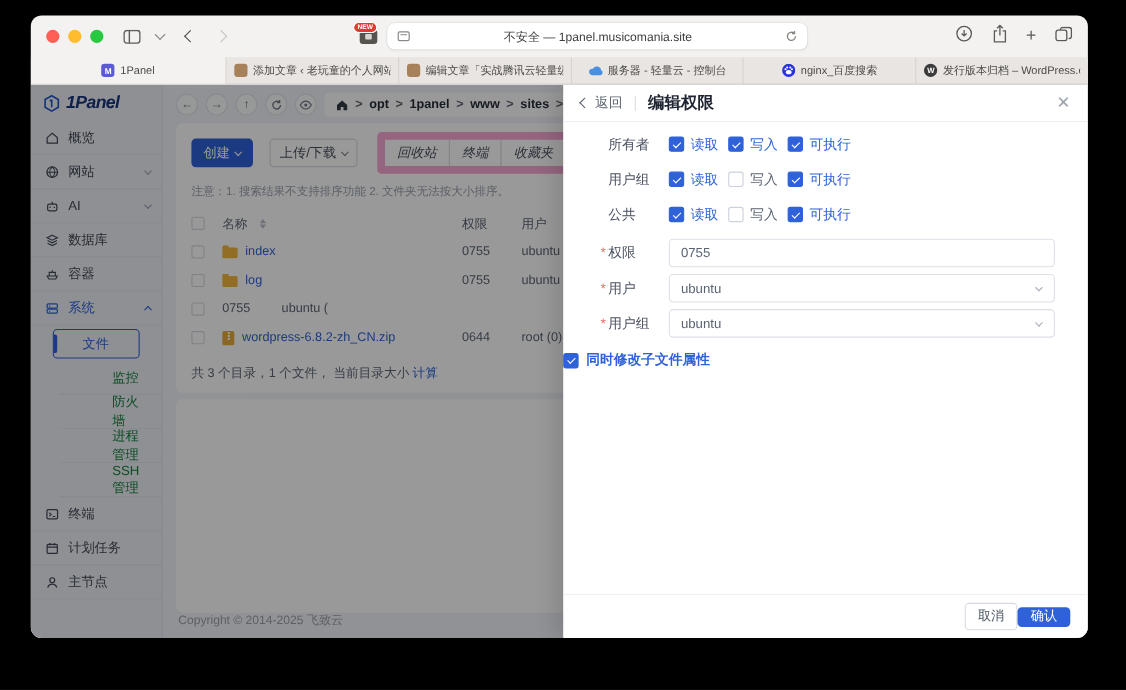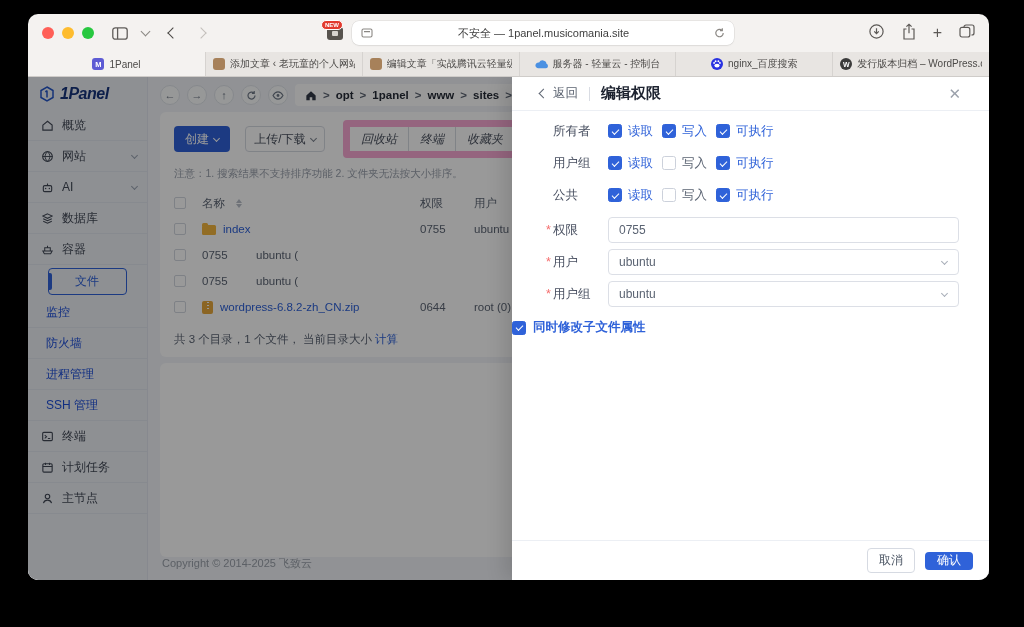--- a/index.html
+++ b/index.html
@@ -53,21 +53,21 @@
   .sidebar { position:absolute; left:0; top:0; bottom:0; width:120px; background:#edf0f6; border-right:1px solid #e1e5ee; }
   .logo-row { height:33px; display:flex; align-items:center; gap:5px; padding-left:11px; }
   .logo-text { font-size:16px; font-weight:bold; font-style:italic; color:#17347c; letter-spacing:-0.5px; }
   .side-item { height:31px; display:flex; align-items:center; gap:8px; padding:0 10px 0 13px;
     font-size:12px; color:#414855; border-bottom:1px solid rgba(223,229,238,.9); }
   .side-item svg { flex:0 0 auto; }
   .side-item .schev { margin-left:auto; width:5px; height:5px; border-right:1.4px solid #9aa3b2; border-bottom:1.4px solid #9aa3b2; }
   .schev.down { transform:rotate(45deg); margin-top:-2px; }
   .schev.up { transform:rotate(-135deg); margin-top:2px; border-color:#2f62d9; }
   .side-item.accent { color:#2f62d9; }
-  .side-item.sub { padding-left:18px; color:#1d4ed8; }
+  .side-item.sub { padding-left:48px; color:#15803d;margin-left:26px; }
   .side-item.selected { margin:3px 20px 2px; border:1px solid #2f62d9; border-radius:4px; height:27px;
     color:#2f62d9; padding-left:26px; position:relative; }
   .side-item.selected::before { content:""; position:absolute; left:0; top:4px; bottom:4px; width:3px;
     background:#2f62d9; border-radius:0 2px 2px 0; }
 
   
   .main { position:absolute; left:120px; right:0; top:0; bottom:0; }
   .filebar { display:flex; align-items:center; gap:7px; padding:7px 12px 6px; }
   .circle-btn { width:20px; height:20px; border-radius:50%; background:#fcfdfe; border:1px solid #e0e4ea;
     color:#6f7987; display:flex; align-items:center; justify-content:center; font-size:11px; flex:0 0 auto; }
@@ -105,21 +105,21 @@
   .ico-zip::before { content:""; position:absolute; left:4.5px; top:1.5px; width:2px; height:7px;
     background:repeating-linear-gradient(#fff 0 1.4px, transparent 1.4px 2.8px); }
   .summary { margin-top:12px; font-size:11.5px; color:#5c6574; }
   .summary a { color:#2f62d9; text-decoration:none; margin-left:3px; }
   .copyright { position:absolute; left:14px; bottom:9px; font-size:11px; color:#9aa0aa; }
 
   
   .overlay { position:absolute; inset:0; background:rgba(0,0,0,.40); z-index:5; }
   .drawer { position:absolute; top:0; right:0; width:477px; height:503px; background:#fff; z-index:6;
     box-shadow:-8px 0 18px rgba(0,0,0,.12); }
-  .d-header { height:34px; display:flex; align-items:center; padding:0 28px; border-bottom:1px solid #eceff4; }
+  .d-header { height:34px; display:flex; align-items:center; padding:0 16px; border-bottom:1px solid #eceff4; }
   .d-back { display:flex; align-items:center; gap:6px; font-size:12.5px; color:#5d6572; }
   .back-arrow { width:7px; height:7px; border-left:1.6px solid #5d6572; border-bottom:1.6px solid #5d6572; transform:rotate(45deg); }
   .d-divider { width:1px; height:14px; background:#d9dce3; margin:0 11px; }
   .d-title { font-size:15px; font-weight:bold; color:#1d2330; }
   .d-close { margin-left:auto; font-size:15px; color:#9ba1ab; line-height:1; }
   .d-body { padding-top:4px; }
   .perm-row { height:32px; display:flex; align-items:center; padding-left:41px; }
   .perm-label { width:55px; font-size:12.5px; color:#495061; }
   .cb-item { display:flex; align-items:center; gap:6px; margin-right:9px; min-width:39px; }
   .cb { width:14px; height:14px; border-radius:2.5px; border:1px solid #ccd1db; background:#fff; position:relative; flex:0 0 auto; }
@@ -134,21 +134,21 @@
   .req { color:#f56c6c; margin-right:2px; }
   .f-input { width:351px; height:26px; border:1px solid #dcdfe6; border-radius:4px; padding:0 10px;
     font-size:12px; color:#5a6372; background:#fff; font-family:"Liberation Sans",sans-serif; }
   .f-select { width:351px; height:26px; border:1px solid #dcdfe6; border-radius:4px; padding:0 10px;
     font-size:12px; color:#5a6372; background:#fff; display:flex; align-items:center; position:relative; }
   .f-select .schev { position:absolute; right:11px; top:9px; width:5px; height:5px;
     border-right:1.4px solid #a8aeb8; border-bottom:1.4px solid #a8aeb8; transform:rotate(45deg); }
   .subcb-row { margin-top:10px; display:flex; align-items:center; gap:7px; }
   .subcb-row .cb-label { color:#2f62d9; font-weight:bold; font-size:12.5px; }
   .d-footer { position:absolute; left:0; right:0; bottom:0; height:40px; border-top:1px solid #eceff4;
-    display:flex; align-items:center; justify-content:flex-end; gap:10px; padding-right:16px;text-align:center; }
+    display:flex; align-items:center; justify-content:flex-end; padding-right:16px;text-align:center; }
   .btn-cancel { width:48px; height:25px; border:1px solid #d6dae2; border-radius:4px; background:#fff;
     font-size:12px; color:#4b5563; display:flex; align-items:center; justify-content:center; }
   .btn-confirm { width:48px; height:18px; border-radius:4px; background:#2f62d9; font-size:12px; color:#fff;
     display:flex; align-items:center; justify-content:center; }
 </style>
 </head>
 <body>
 
 <div class="window">
 
@@ -288,20 +288,30 @@
             <path d="m7 2 5 2.4L7 6.8 2 4.4zM2.4 7.2 7 9.4l4.6-2.2M2.4 9.9 7 12.1l4.6-2.2" fill="none" stroke="currentColor" stroke-width="1.1"></path>
           </svg>
         <span>数据库</span>
       </div>
       <div class="side-item">
         <svg width="13" height="13" viewBox="0 0 14 14">
             <path d="M2 8.5h10l-1.6 3H3.6z" fill="none" stroke="currentColor" stroke-width="1.1"></path>
             <path d="M4 8.5V5h6v3.5M7 5V3" fill="none" stroke="currentColor" stroke-width="1.1"></path>
           </svg>
         <span>容器</span>
+      </div>
+      <div class="side-item accent">
+        <svg width="13" height="13" viewBox="0 0 14 14">
+            <rect x="2" y="2.5" width="10" height="4" rx="1" fill="none" stroke="currentColor" stroke-width="1.2"></rect>
+            <rect x="2" y="7.5" width="10" height="4" rx="1" fill="none" stroke="currentColor" stroke-width="1.2"></rect>
+            <circle cx="4.4" cy="4.5" r="0.7" fill="currentColor"></circle>
+            <circle cx="4.4" cy="9.5" r="0.7" fill="currentColor"></circle>
+          </svg>
+        <span>系统</span>
+        <span class="schev up"></span>
       </div>
       <div class="side-item sub selected">
         <span>文件</span>
       </div>
       <div class="side-item sub">
         <span>监控</span>
       </div>
       <div class="side-item sub">
         <span>防火墙</span>
       </div>
@@ -411,20 +421,24 @@
                 <span class="ico-folder"></span>
                 <span class="name-link">index</span>
               </span>
             <span class="col-perm">0755</span>
             <span class="col-user">ubuntu (</span>
           </div>
           <div class="frow">
             <span class="col-check">
                 <span class="tcheck"></span>
               </span>
+            <span class="col-name">
+                <span class="ico-folder"></span>
+                <span class="name-link">log</span>
+              </span>
             <span class="col-perm">0755</span>
             <span class="col-user">ubuntu (</span>
           </div>
           <div class="frow">
             <span class="col-check">
                 <span class="tcheck"></span>
               </span>
             <span class="col-perm">0755</span>
             <span class="col-user">ubuntu (</span>
           </div>

